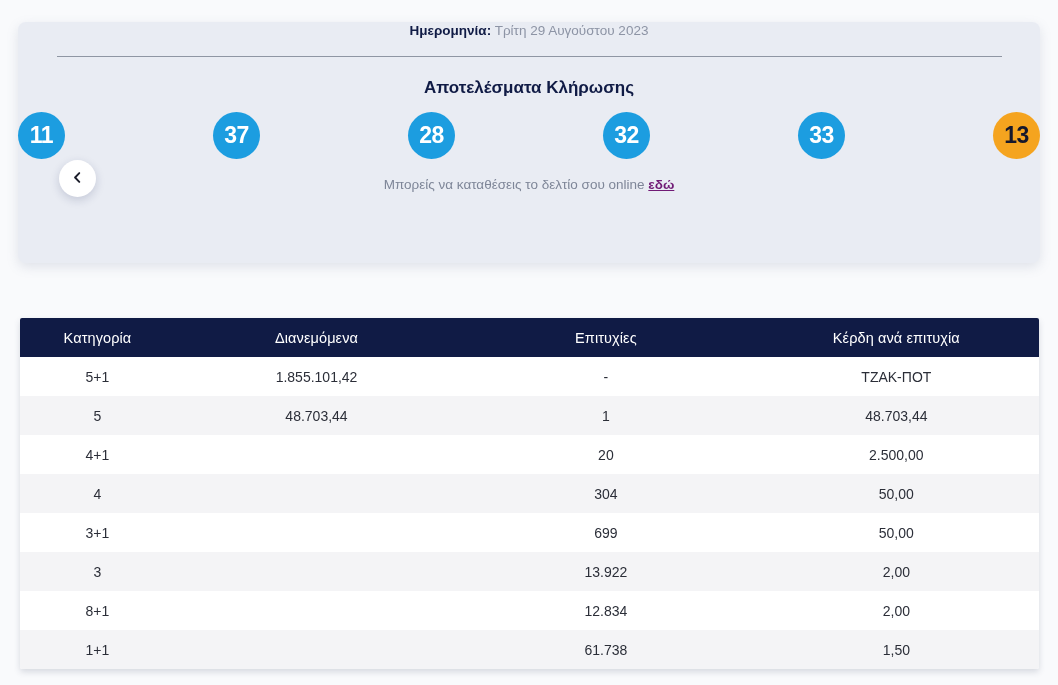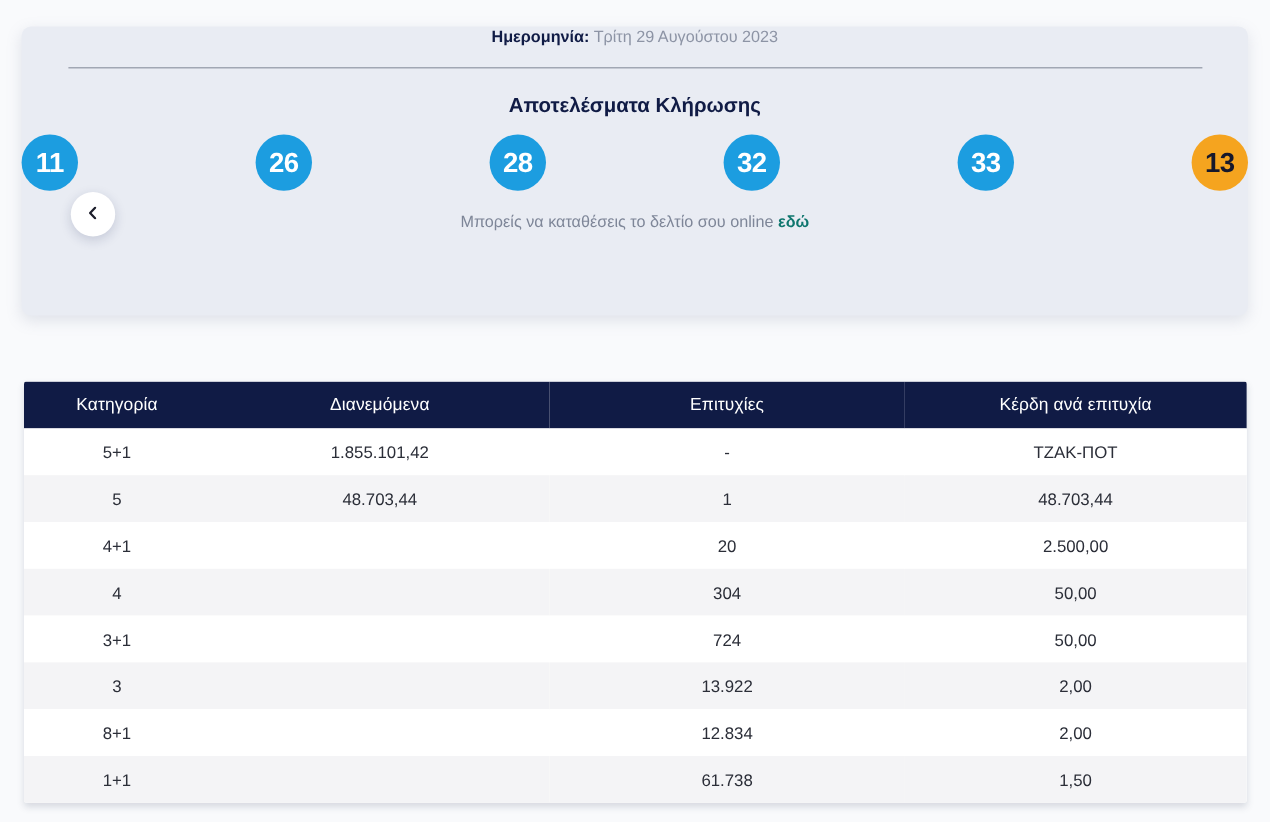--- a/index.html
+++ b/index.html
@@ -66,21 +66,21 @@
     letter-spacing: -0.5px;
   }
   .ball.blue { background: #1c9de0; color: #ffffff; }
   .ball.orange { background: #f5a41f; color: #16182c; }
   .cta-line {
     margin-top: 17px;
     font-size: 13.5px;
     color: #7e8698;
     line-height: 18px;
   }
-  .cta-line b { color: #0f766e; font-weight: bold; cursor: pointer; }
+  .cta-line b { color: #701a75; font-weight: bold; cursor: pointer; text-decoration: underline; }
 
   .prev-draw-button {
     position: absolute;
     left: 41px; top: 138px;
     width: 37px; height: 37px;
     border-radius: 50%;
     background: #ffffff;
     border: none;
     box-shadow: 0 3px 10px rgba(30, 40, 90, 0.18);
     cursor: pointer;
@@ -145,21 +145,21 @@
       <span>Τρίτη 29 Αυγούστου 2023</span>
     </span>
   </div>
 
   <hr class="card-divider">
 
   <h2 class="results-heading">Αποτελέσματα Κλήρωσης</h2>
 
   <div class="balls-row">
     <span class="ball blue">11</span>
-    <span class="ball blue">26</span>
+    <span class="ball blue">37</span>
     <span class="ball blue">28</span>
     <span class="ball blue">32</span>
     <span class="ball blue">33</span>
     <span class="ball orange">13</span>
   </div>
 
   <p class="cta-line">
     <span>Μπορείς να καταθέσεις το δελτίο σου online</span>
     <b>εδώ</b>
   </p>
@@ -202,21 +202,21 @@
       </tr>
       <tr>
         <td>4</td>
         <td></td>
         <td>304</td>
         <td>50,00</td>
       </tr>
       <tr>
         <td>3+1</td>
         <td></td>
-        <td>724</td>
+        <td>699</td>
         <td>50,00</td>
       </tr>
       <tr>
         <td>3</td>
         <td></td>
         <td>13.922</td>
         <td>2,00</td>
       </tr>
       <tr>
         <td>8+1</td>

